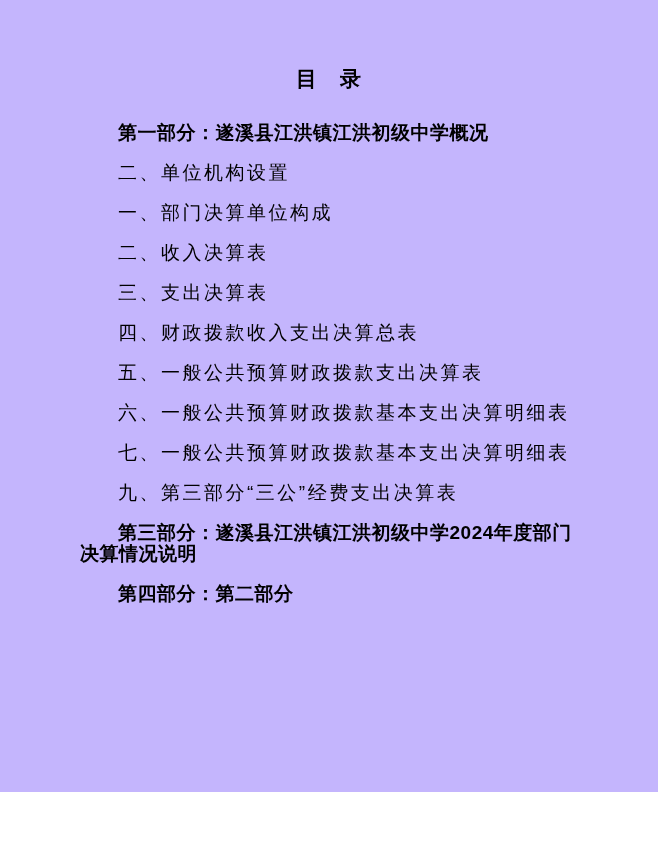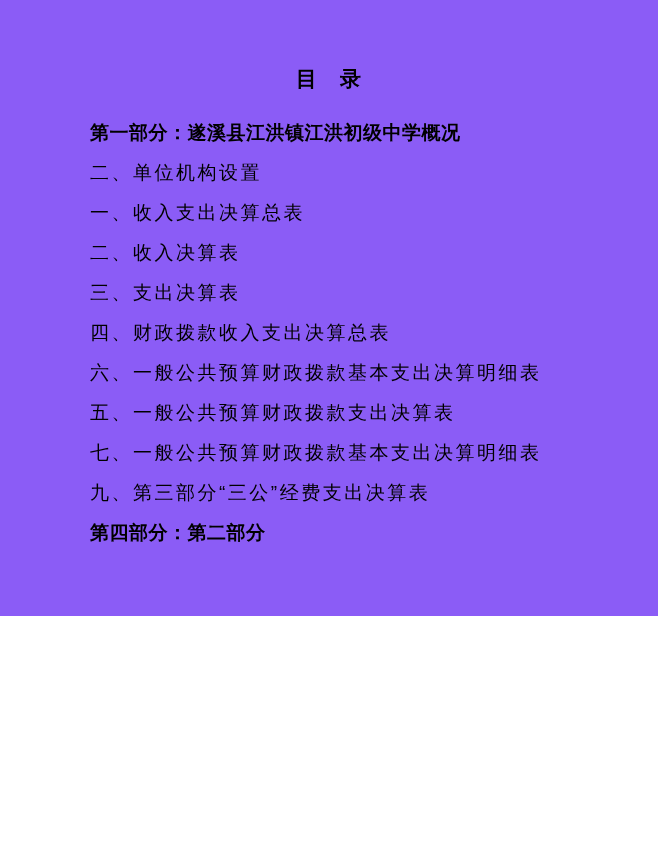--- a/index.html
+++ b/index.html
@@ -3,37 +3,37 @@
 <meta charset="utf-8">
 <style>
   html, body {
     margin: 0;
     padding: 0;
     background: #ffffff;
   }
   .page {
     position: relative;
     width: 658px;
-    height: 616px;
-    background: #8b5cf6;
+    height: 792px;
+    background: #c4b5fd;
     color: #000000;
     font-family: "Liberation Sans", sans-serif;
     overflow: hidden;
   }
   .doc-title {
     padding-top: 67px;
     margin: 0 0 31px 0;
     text-align: center;
     font-size: 21px;
     line-height: 24px;
     font-weight: bold;
     letter-spacing: 1px;
   }
   .toc {
-    margin-left: 52px;
+    margin-left: 80px;
     width: 502px;
   }
   .toc p {
     margin: 0 0 19px 0;
     font-size: 19px;
     line-height: 21px;
     text-indent: 38px;
     white-space: normal;
   }
   .part-heading {
@@ -52,26 +52,27 @@
 
   <h1 class="doc-title">目　录</h1>
 
   <div class="toc">
 
     <p class="part-heading">第一部分：遂溪县江洪镇江洪初级中学概况</p>
 
     <p class="toc-item">二、单位机构设置</p>
 
 
-    <p class="toc-item">一、收入支出决算总表</p>
+    <p class="toc-item">一、部门决算单位构成</p>
     <p class="toc-item">二、收入决算表</p>
     <p class="toc-item">三、支出决算表</p>
     <p class="toc-item">四、财政拨款收入支出决算总表</p>
+    <p class="toc-item">五、一般公共预算财政拨款支出决算表</p>
     <p class="toc-item">六、一般公共预算财政拨款基本支出决算明细表</p>
-    <p class="toc-item">五、一般公共预算财政拨款支出决算表</p>
     <p class="toc-item">七、一般公共预算财政拨款基本支出决算明细表</p>
     <p class="toc-item">九、第三部分“三公”经费支出决算表</p>
 
+    <p class="part-heading">第三部分：遂溪县江洪镇江洪初级中学2024年度部门决算情况说明</p>
 
     <p class="part-heading">第四部分：第二部分</p>
 
   </div>
 </div>
 
 </body></html>

